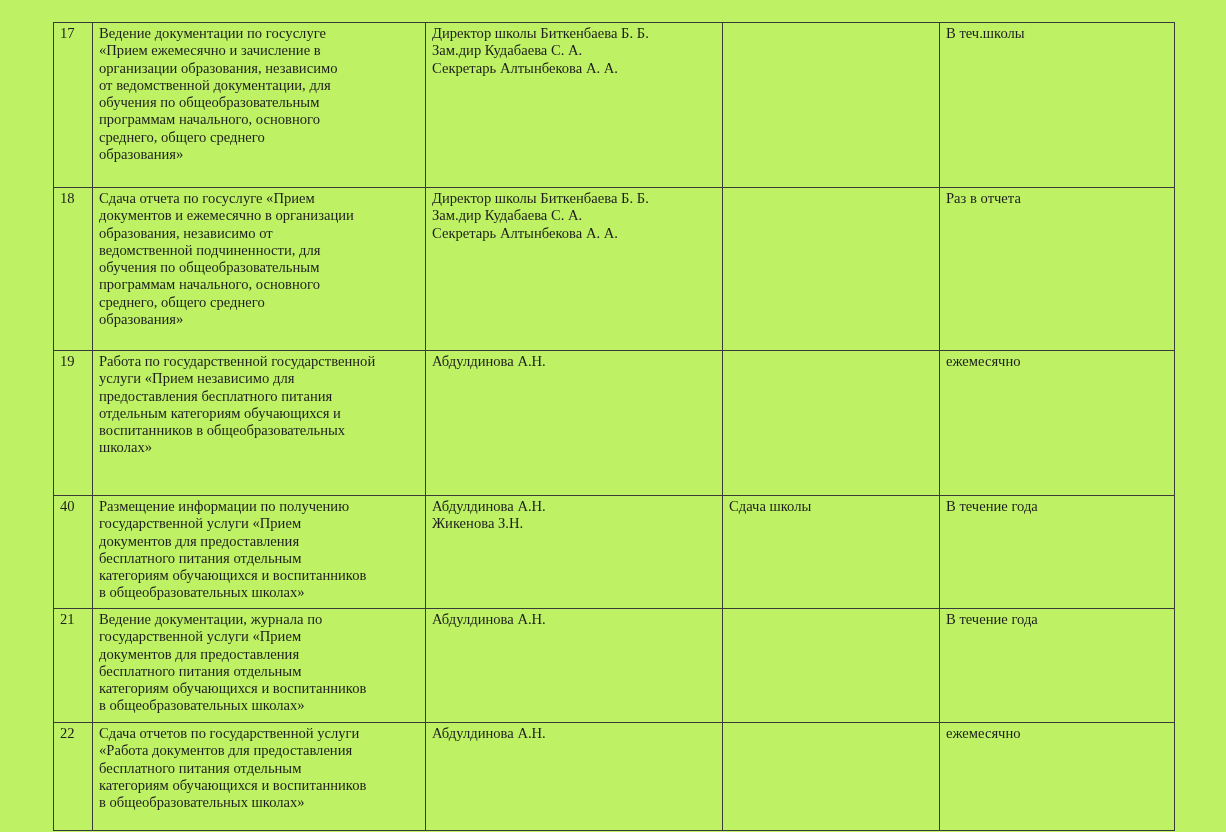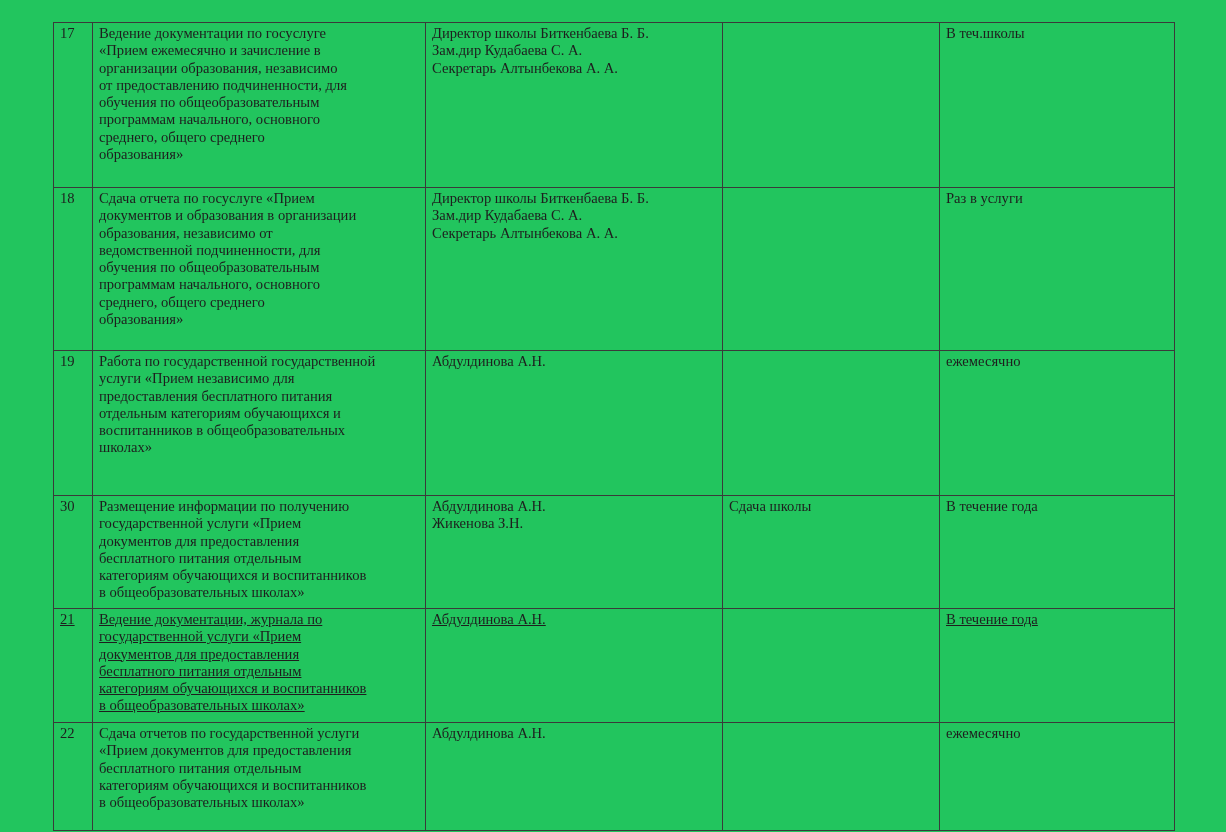--- a/index.html
+++ b/index.html
@@ -12,21 +12,21 @@
       height: 832px;
       position: relative;
       overflow: hidden;
       font-family: "Liberation Serif", "DejaVu Serif", serif;
       color: #1e1e1e;
     }
     .page {
       position: absolute;
       left: 0; top: 0;
       width: 1226px; height: 832px;
-      background: #22c55e;
+      background: #bef264;
     }
     table.plan {
       position: absolute;
       left: 53px;
       top: 22px;
       border-collapse: collapse;
       table-layout: fixed;
       width: 1121px;
     }
     table.plan td {
@@ -43,21 +43,21 @@
     }
     col.c1 { width: 39px; }
     col.c2 { width: 333px; }
     col.c3 { width: 297px; }
     col.c4 { width: 217px; }
     col.c5 { width: 235px; }
     tr.r17 { height: 165px; }
     tr.r18 { height: 163px; }
     tr.r19 { height: 145px; }
     tr.r20 { height: 113px; }
-    tr.r21 { height: 114px; text-decoration: underline; }
+    tr.r21 { height: 114px; }
     tr.r22 { height: 108px; }
     .line { display: block; white-space: nowrap; }
   </style>
 </head>
 <body>
 
 <div class="page">
   <table class="plan">
     <colgroup>
       <col class="c1">
@@ -67,75 +67,75 @@
         <col class="c5">
     </colgroup>
     <tbody id="plan-body">
 
       <tr class="r17">
         <td class="num">17</td>
         <td>
           <span class="line">Ведение документации по госуслуге</span>
           <span class="line">«Прием ежемесячно и зачисление в</span>
           <span class="line">организации образования, независимо</span>
-          <span class="line">от предоставлению подчиненности, для</span>
+          <span class="line">от ведомственной документации, для</span>
           <span class="line">обучения по общеобразовательным</span>
           <span class="line">программам начального, основного</span>
           <span class="line">среднего, общего среднего</span>
           <span class="line">образования»</span>
         </td>
         <td>
           <span class="line">Директор школы Биткенбаева Б. Б.</span>
           <span class="line">Зам.дир Кудабаева С. А.</span>
           <span class="line">Секретарь Алтынбекова А. А.</span>
         </td>
         <td></td>
         <td>В теч.школы</td>
       </tr>
 
       <tr class="r18">
         <td class="num">18</td>
         <td>
           <span class="line">Сдача отчета по госуслуге «Прием</span>
-          <span class="line">документов и образования в организации</span>
+          <span class="line">документов и ежемесячно в организации</span>
           <span class="line">образования, независимо от</span>
           <span class="line">ведомственной подчиненности, для</span>
           <span class="line">обучения по общеобразовательным</span>
           <span class="line">программам начального, основного</span>
           <span class="line">среднего, общего среднего</span>
           <span class="line">образования»</span>
         </td>
         <td>
           <span class="line">Директор школы Биткенбаева Б. Б.</span>
           <span class="line">Зам.дир Кудабаева С. А.</span>
           <span class="line">Секретарь Алтынбекова А. А.</span>
         </td>
         <td></td>
-        <td>Раз в услуги</td>
+        <td>Раз в отчета</td>
       </tr>
 
       <tr class="r19">
         <td class="num">19</td>
         <td>
           <span class="line">Работа по государственной государственной</span>
           <span class="line">услуги «Прием независимо для</span>
           <span class="line">предоставления бесплатного питания</span>
           <span class="line">отдельным категориям обучающихся и</span>
           <span class="line">воспитанников в общеобразовательных</span>
           <span class="line">школах»</span>
         </td>
         <td>
           <span class="line">Абдулдинова А.Н.</span>
         </td>
         <td></td>
         <td>ежемесячно</td>
       </tr>
 
       <tr class="r20">
-        <td class="num">30</td>
+        <td class="num">40</td>
         <td>
           <span class="line">Размещение информации по получению</span>
           <span class="line">государственной услуги «Прием</span>
           <span class="line">документов для предоставления</span>
           <span class="line">бесплатного питания отдельным</span>
           <span class="line">категориям обучающихся и воспитанников</span>
           <span class="line">в общеобразовательных школах»</span>
         </td>
         <td>
           <span class="line">Абдулдинова А.Н.</span>
@@ -159,21 +159,21 @@
           <span class="line">Абдулдинова А.Н.</span>
         </td>
         <td></td>
         <td>В течение года</td>
       </tr>
 
       <tr class="r22">
         <td class="num">22</td>
         <td>
           <span class="line">Сдача отчетов по государственной услуги</span>
-          <span class="line">«Прием документов для предоставления</span>
+          <span class="line">«Работа документов для предоставления</span>
           <span class="line">бесплатного питания отдельным</span>
           <span class="line">категориям обучающихся и воспитанников</span>
           <span class="line">в общеобразовательных школах»</span>
         </td>
         <td>
           <span class="line">Абдулдинова А.Н.</span>
         </td>
         <td></td>
         <td>ежемесячно</td>
       </tr>

